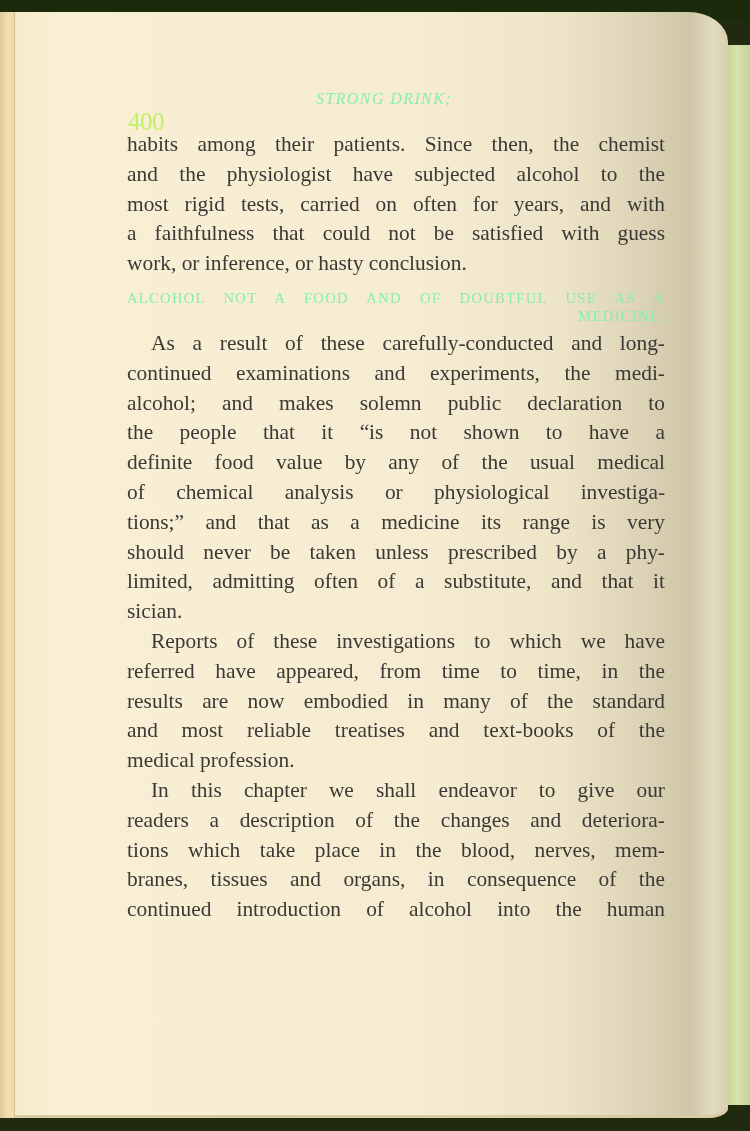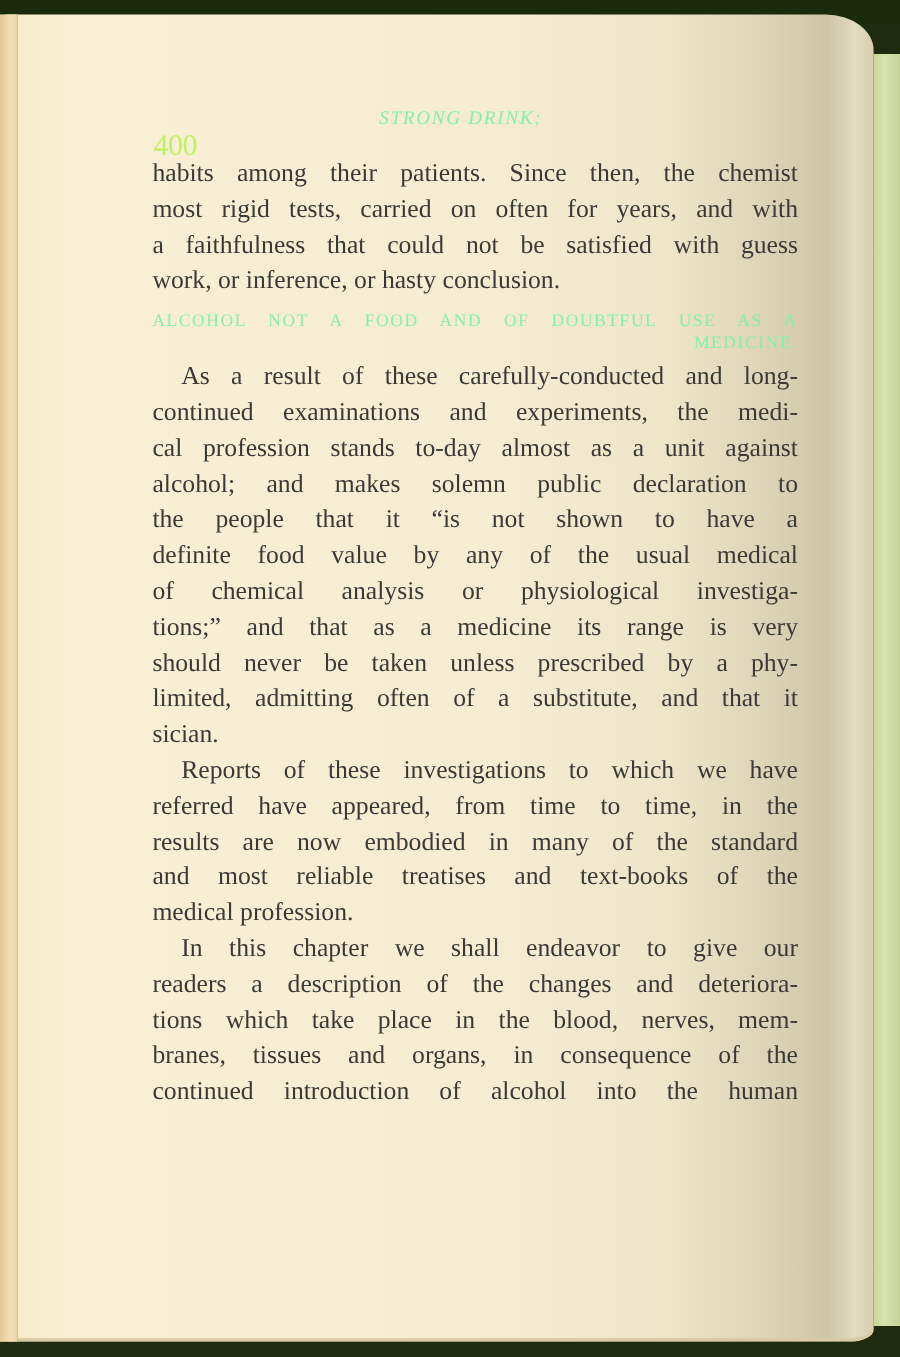--- a/index.html
+++ b/index.html
@@ -80,38 +80,38 @@
 
 <div class="header">
   <span class="page-number">400</span>
   <span class="running-head">STRONG DRINK;</span>
 </div>
 
 <div class="text-block">
 
   <div>
     <span class="line">habits among their patients. Since then, the chemist</span>
+    <span class="line">and the physiologist have subjected alcohol to the</span>
     <span class="line">most rigid tests, carried on often for years, and with</span>
     <span class="line">a faithfulness that could not be satisfied with guess</span>
     <span class="line last">work, or inference, or hasty conclusion.</span>
   </div>
 
   <span class="gap-sm"></span>
 
   <div class="section-heading">
     <span class="h1">ALCOHOL NOT A FOOD AND OF DOUBTFUL USE AS A</span>
     <span class="h2">MEDICINE.</span>
   </div>
 
   <span class="gap-xs"></span>
 
   <div>
     <span class="line indent">As a result of these carefully-conducted and long-</span>
     <span class="line">continued examinations and experiments, the medi-</span>
-    <span class="line">cal profession stands to-day almost as a unit against</span>
     <span class="line">alcohol; and makes solemn public declaration to</span>
     <span class="line">the people that it “is not shown to have a</span>
     <span class="line">definite food value by any of the usual medical</span>
     <span class="line">of chemical analysis or physiological investiga-</span>
     <span class="line">tions;” and that as a medicine its range is very</span>
     <span class="line">should never be taken unless prescribed by a phy-</span>
     <span class="line">limited, admitting often of a substitute, and that it</span>
     <span class="line last">sician.</span>
   </div>
 

